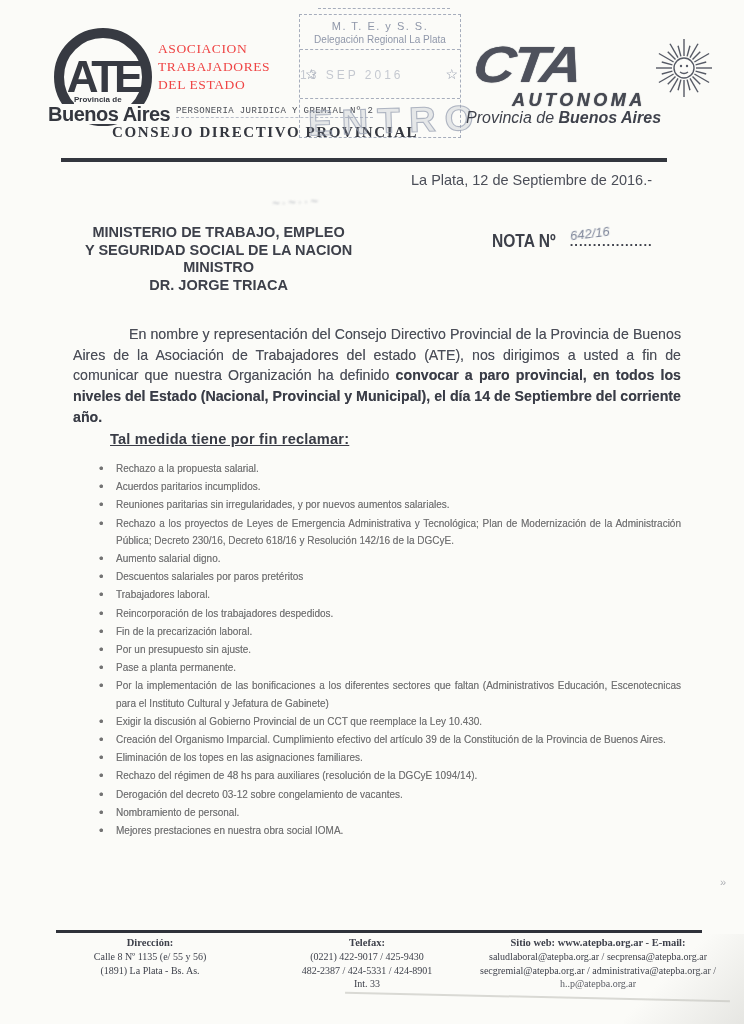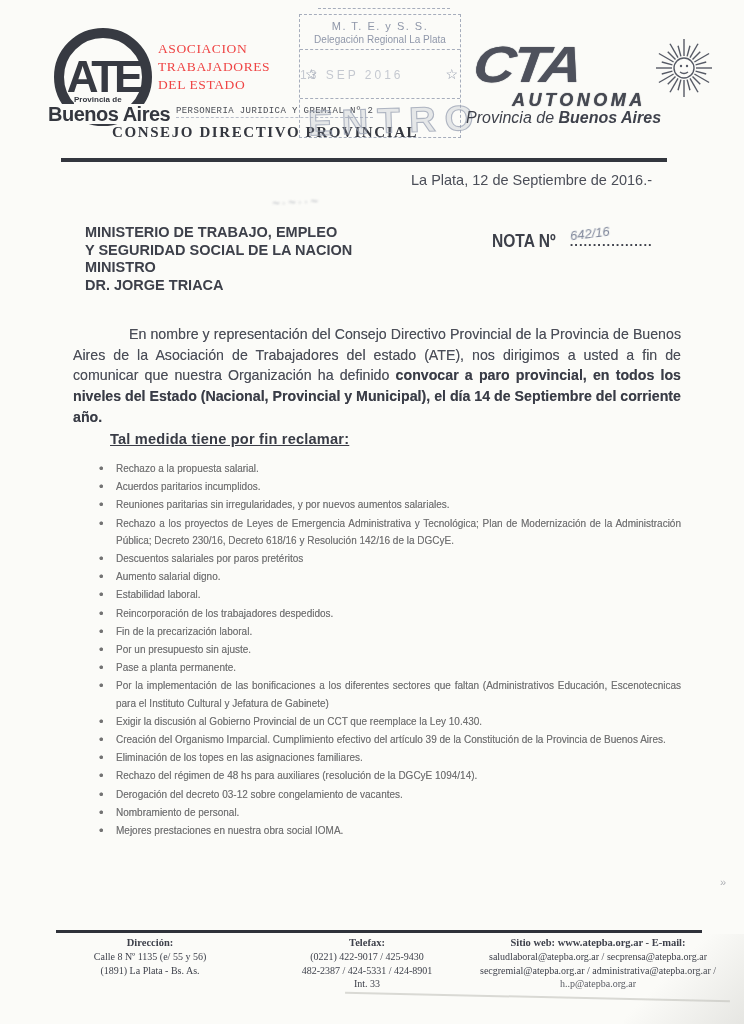--- a/index.html
+++ b/index.html
@@ -43,21 +43,21 @@
   
   .cta-acronym{position:absolute;left:474px;top:30px;font-size:58px;font-weight:900;font-style:italic;letter-spacing:-3px;color:#4e515c;transform:skewX(-8deg) scaleY(0.88);text-shadow:0 0 1px #4e515c;}
   .cta-autonoma{position:absolute;left:512px;top:90px;font-size:18px;font-weight:900;font-style:italic;letter-spacing:3.5px;color:#464952;text-shadow:0 0 1px #464952;}
   .cta-prov{position:absolute;left:466px;top:109px;font-size:16px;font-style:italic;color:#3f424c;}
   .cta-prov b{font-weight:900;}
   .sun{position:absolute;left:648px;top:32px;}
   .top-rule{position:absolute;left:61px;top:158px;width:606px;height:4px;background:#33363e;}
   
   .date-line{position:absolute;right:92px;top:172px;font-size:14.5px;color:#4b4e58;}
   .smudge{position:absolute;left:272px;top:194px;font-size:13px;font-style:italic;color:#9094a0;filter:blur(1.3px);opacity:0.75;transform:rotate(-3deg);letter-spacing:2px;}
-  .addressee{position:absolute;left:85px;top:224px;font-size:14.5px;font-weight:bold;line-height:17.5px;color:#3d404a;}
+  .addressee{position:absolute;left:85px;top:224px;font-size:14.5px;font-weight:bold;line-height:17.5px;color:#3d404a;text-align:center;}
   .nota{position:absolute;left:492px;top:230px;color:#3d404a;}
   .nota .lbl{font-size:19px;font-weight:900;letter-spacing:0;display:inline-block;transform:scaleX(0.82);transform-origin:left;}
   .nota .dots{font-size:13px;font-weight:900;letter-spacing:1px;vertical-align:1px;}
   .nota .num{position:absolute;left:78px;top:-4px;font-size:13px;font-style:italic;color:#7d8599;transform:rotate(-7deg);filter:blur(0.3px);}
   .para{position:absolute;left:73px;top:310px;width:608px;font-size:14.2px;line-height:20.6px;text-align:justify;text-indent:56px;color:#4b4e58;text-shadow:0 0 0.5px rgba(75,78,88,0.55);}
   .para b{color:#393c46;}
   .claims-heading{position:absolute;left:110px;top:431px;font-size:14.6px;font-weight:bold;text-decoration:underline;color:#393c46;letter-spacing:0.2px;}
   .claims{position:absolute;left:95px;top:460px;width:586px;margin:0;padding:0;list-style:none;}
   .claims li{
     position:relative;padding-left:21px;margin:0 0 1px 0;
@@ -171,23 +171,23 @@
 
   <p class="para"><span>En nombre y representación del Consejo Directivo Provincial de la Provincia de Buenos Aires de la Asociación de Trabajadores del estado (ATE), nos dirigimos a usted a fin de comunicar que nuestra Organización ha definido</span> <b>convocar a  paro provincial, en todos los niveles del Estado (Nacional, Provincial y Municipal), el día 14 de Septiembre del corriente año.</b></p>
 
   <div class="claims-heading">Tal medida tiene por fin reclamar:</div>
 
   <ul class="claims">
     <li>Rechazo a la propuesta salarial.</li>
     <li>Acuerdos paritarios incumplidos.</li>
     <li>Reuniones paritarias sin irregularidades, y por nuevos aumentos salariales.</li>
     <li>Rechazo a los proyectos de Leyes de Emergencia Administrativa y Tecnológica; Plan de Modernización de la Administración Pública; Decreto 230/16, Decreto 618/16  y Resolución 142/16 de la DGCyE.</li>
+    <li>Aumento salarial digno.</li>
     <li>Descuentos salariales por paros pretéritos</li>
-    <li>Aumento salarial digno.</li>
-    <li>Estabilidad laboral.</li>
+    <li>Trabajadores laboral.</li>
     <li>Reincorporación de los trabajadores despedidos.</li>
     <li>Fin de la precarización laboral.</li>
     <li>Por un presupuesto sin ajuste.</li>
     <li>Pase a planta permanente.</li>
     <li>Por la implementación de las bonificaciones a los diferentes sectores que faltan (Administrativos Educación, Escenotecnicas para el Instituto Cultural y Jefatura de Gabinete)</li>
     <li>Exigir la discusión al Gobierno Provincial de un CCT que reemplace la Ley 10.430.</li>
     <li>Creación del Organismo Imparcial. Cumplimiento efectivo del artículo 39 de la Constitución de la Provincia de Buenos Aires.</li>
     <li>Eliminación de los topes en las asignaciones familiares.</li>
     <li>Rechazo del régimen de 48 hs para auxiliares (resolución de la DGCyE 1094/14).</li>
     <li>Derogación del decreto 03-12 sobre congelamiento de vacantes.</li>

